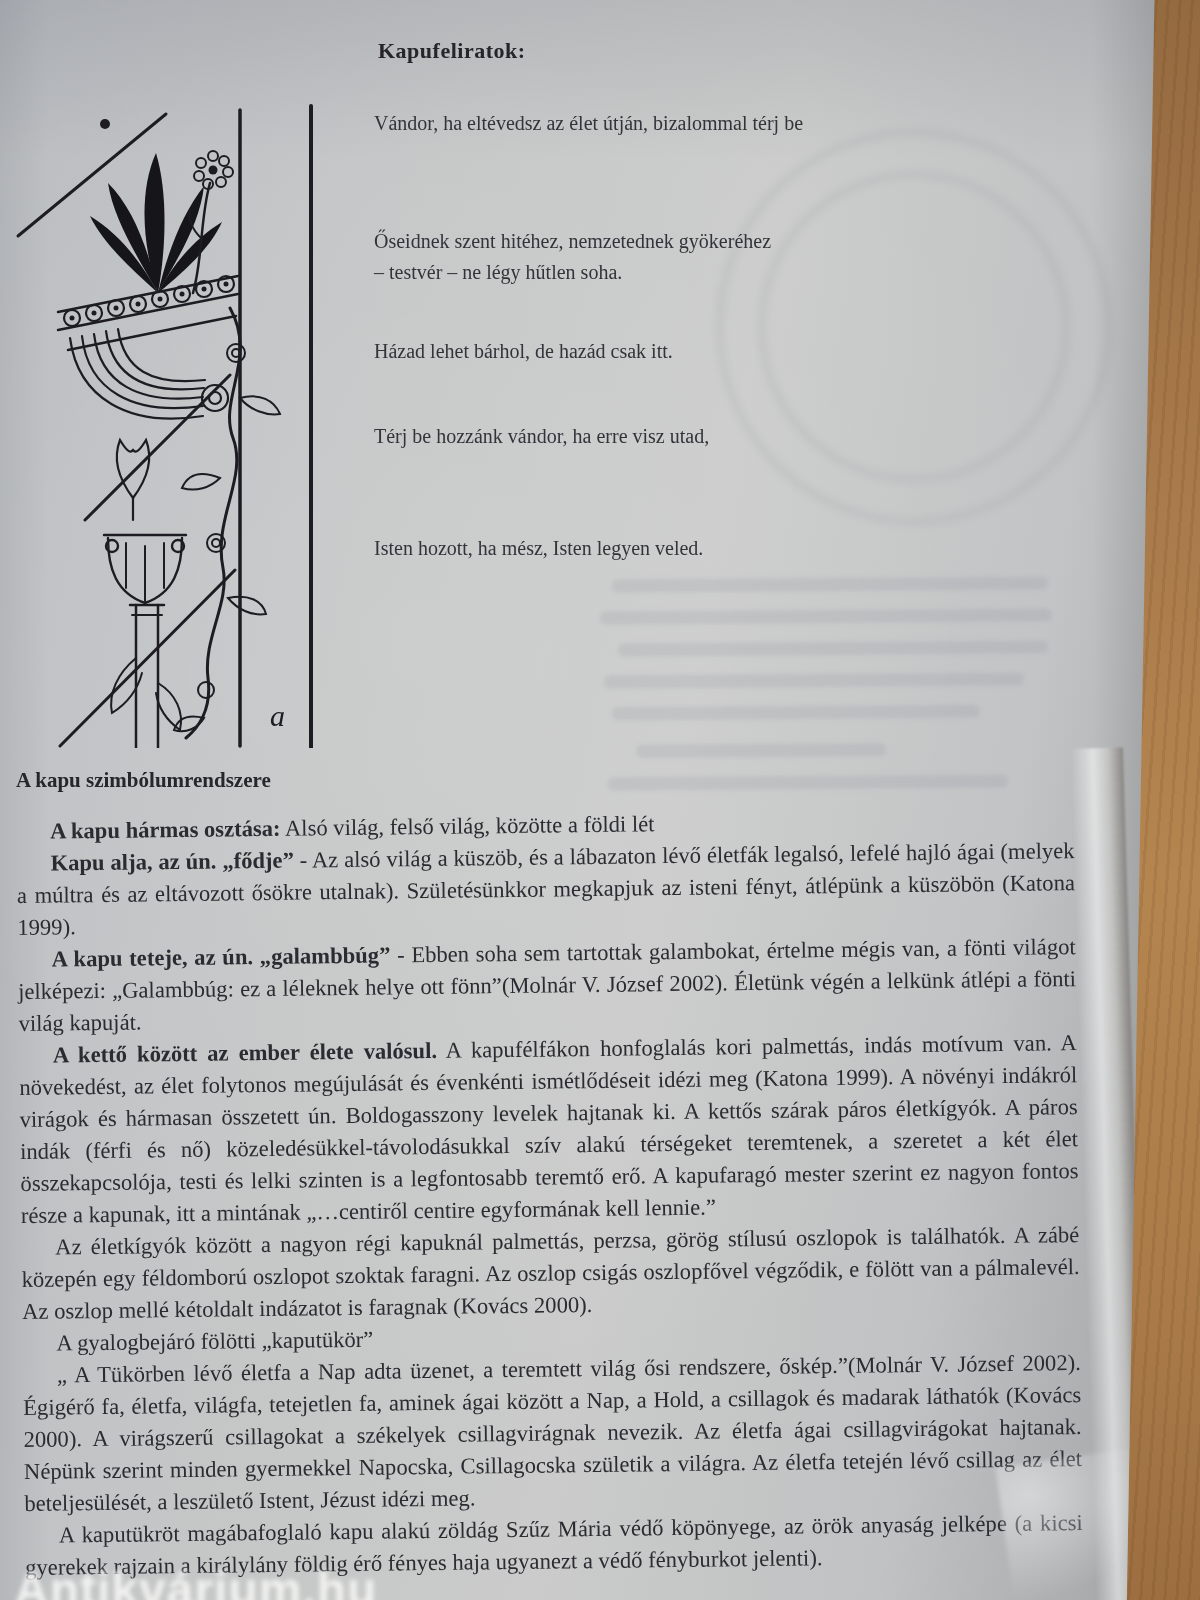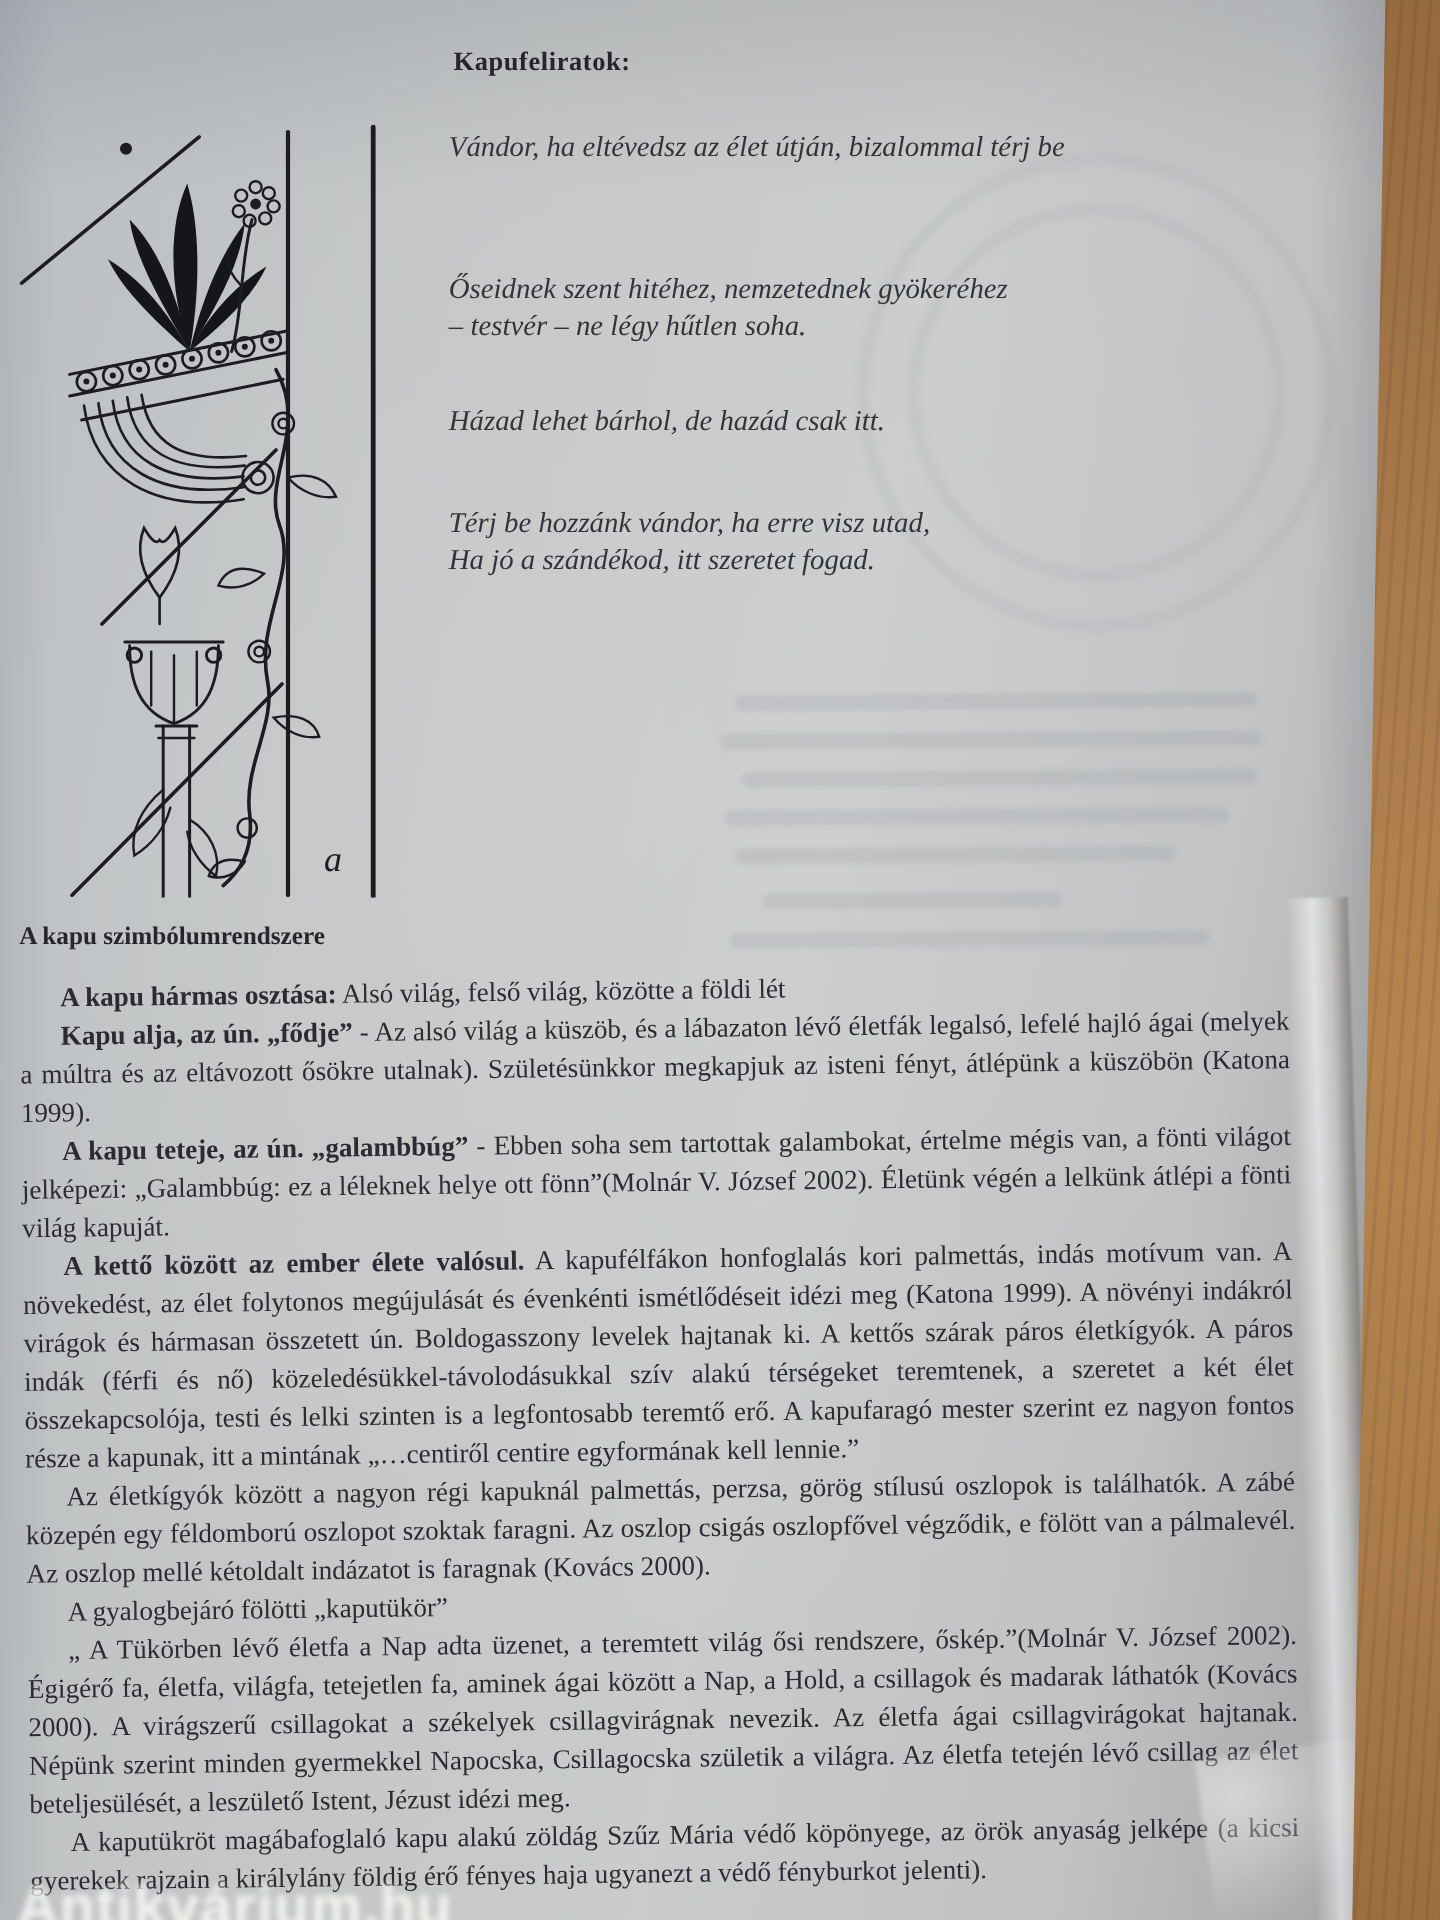--- a/index.html
+++ b/index.html
@@ -34,21 +34,21 @@
     position:absolute;left:1005px;top:1455px;width:170px;height:150px;
     background:radial-gradient(at 18% 22%, rgba(255,255,255,0.45), rgba(0,0,0,0) 62%);
     transform:rotate(-8deg);filter:blur(2px);
   }
   .page-title{
     position:absolute;left:378px;top:38px;
     font-size:22px;font-weight:bold;color:#25252b;letter-spacing:0.5px;
   }
   .quote{
     position:absolute;left:374px;width:560px;
-    font-style:italic;font-size:24px;line-height:31px;color:#33343a;
+    font-size:20px;line-height:31px;color:#33343a;
   }
   .q0{top:108px}.q1{top:226px}.q2{top:336px}.q3{top:421px}.q4{top:533px}
   .illu{position:absolute;left:8px;top:98px;width:330px;height:650px;}
   .section-heading{
     position:absolute;left:16px;top:768px;
     font-size:21px;font-weight:bold;color:#26262b;
   }
   .body-text{
     position:absolute;left:16px;top:816px;width:1058px;
     font-size:22.6px;line-height:32px;color:#2b2b31;
@@ -96,21 +96,23 @@
   </div>
   <div class="quote q1">
     <div>Őseidnek szent hitéhez, nemzetednek gyökeréhez</div>
     <div>– testvér – ne légy hűtlen soha.</div>
   </div>
   <div class="quote q2">
     <div>Házad lehet bárhol, de hazád csak itt.</div>
   </div>
   <div class="quote q3">
     <div>Térj be hozzánk vándor, ha erre visz utad,</div>
-    <div>Ha jó a szándékod, itt szeretet fogad.</div>
+  </div>
+  <div class="quote q4">
+    <div>Isten hozott, ha mész, Isten legyen veled.</div>
   </div>
 
   <svg class="illu" viewBox="0 0 330 650">
     <g>
       <circle cx="97" cy="26" r="5" fill="#1c1c22"></circle>
       <path class="ln" stroke-width="3" d="M10 138 L158 16"></path>
       <path class="ln" stroke-width="3" d="M77 422 L222 277"></path>
       <path class="ln" stroke-width="3" d="M52 648 L227 472"></path>
     </g>
     <g>

